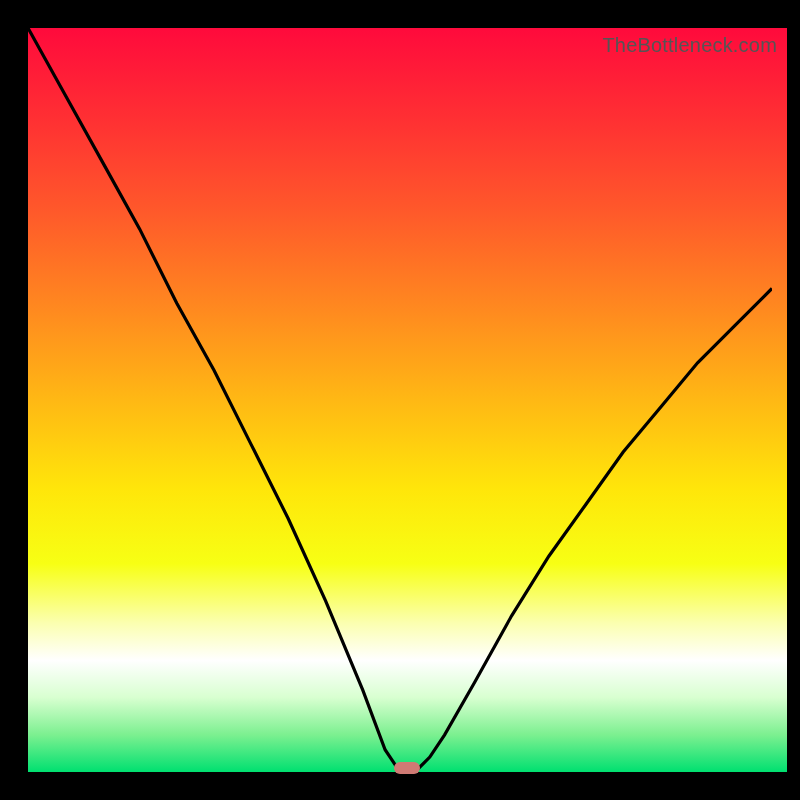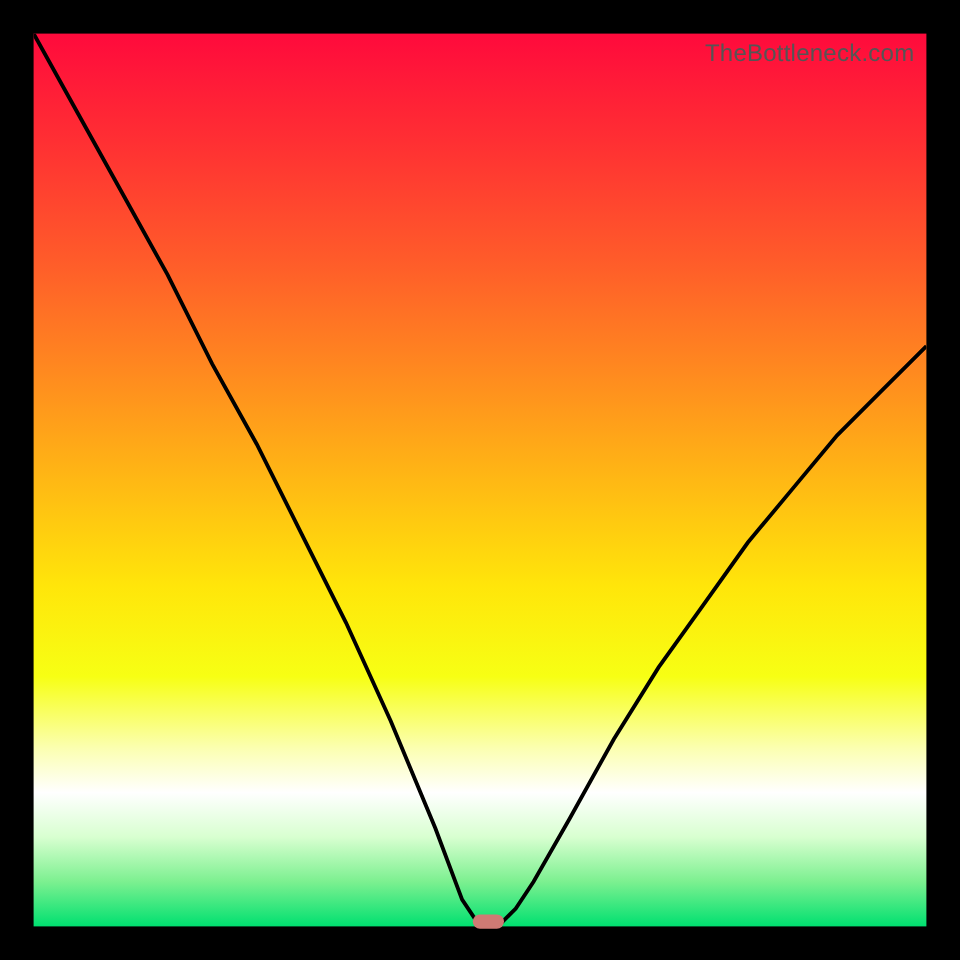--- a/index.html
+++ b/index.html
@@ -31,20 +31,21 @@
       #ff8a1f 38%,
       #ffb814 50%,
       #ffe60a 62%,
       #f7ff14 72%,
       #fbffb0 80%,
       #ffffff 85%,
       #d8ffd0 90%,
       #7cf090 95%,
       #00e070 100%
     );
+    padding-left: 15px;
   }
   .watermark {
     position: absolute;
     top: 6px;
     right: 10px;
     color: #555;
     font-size: 20px;
     font-weight: 500;
     letter-spacing: 0.2px;
     user-select: none;

